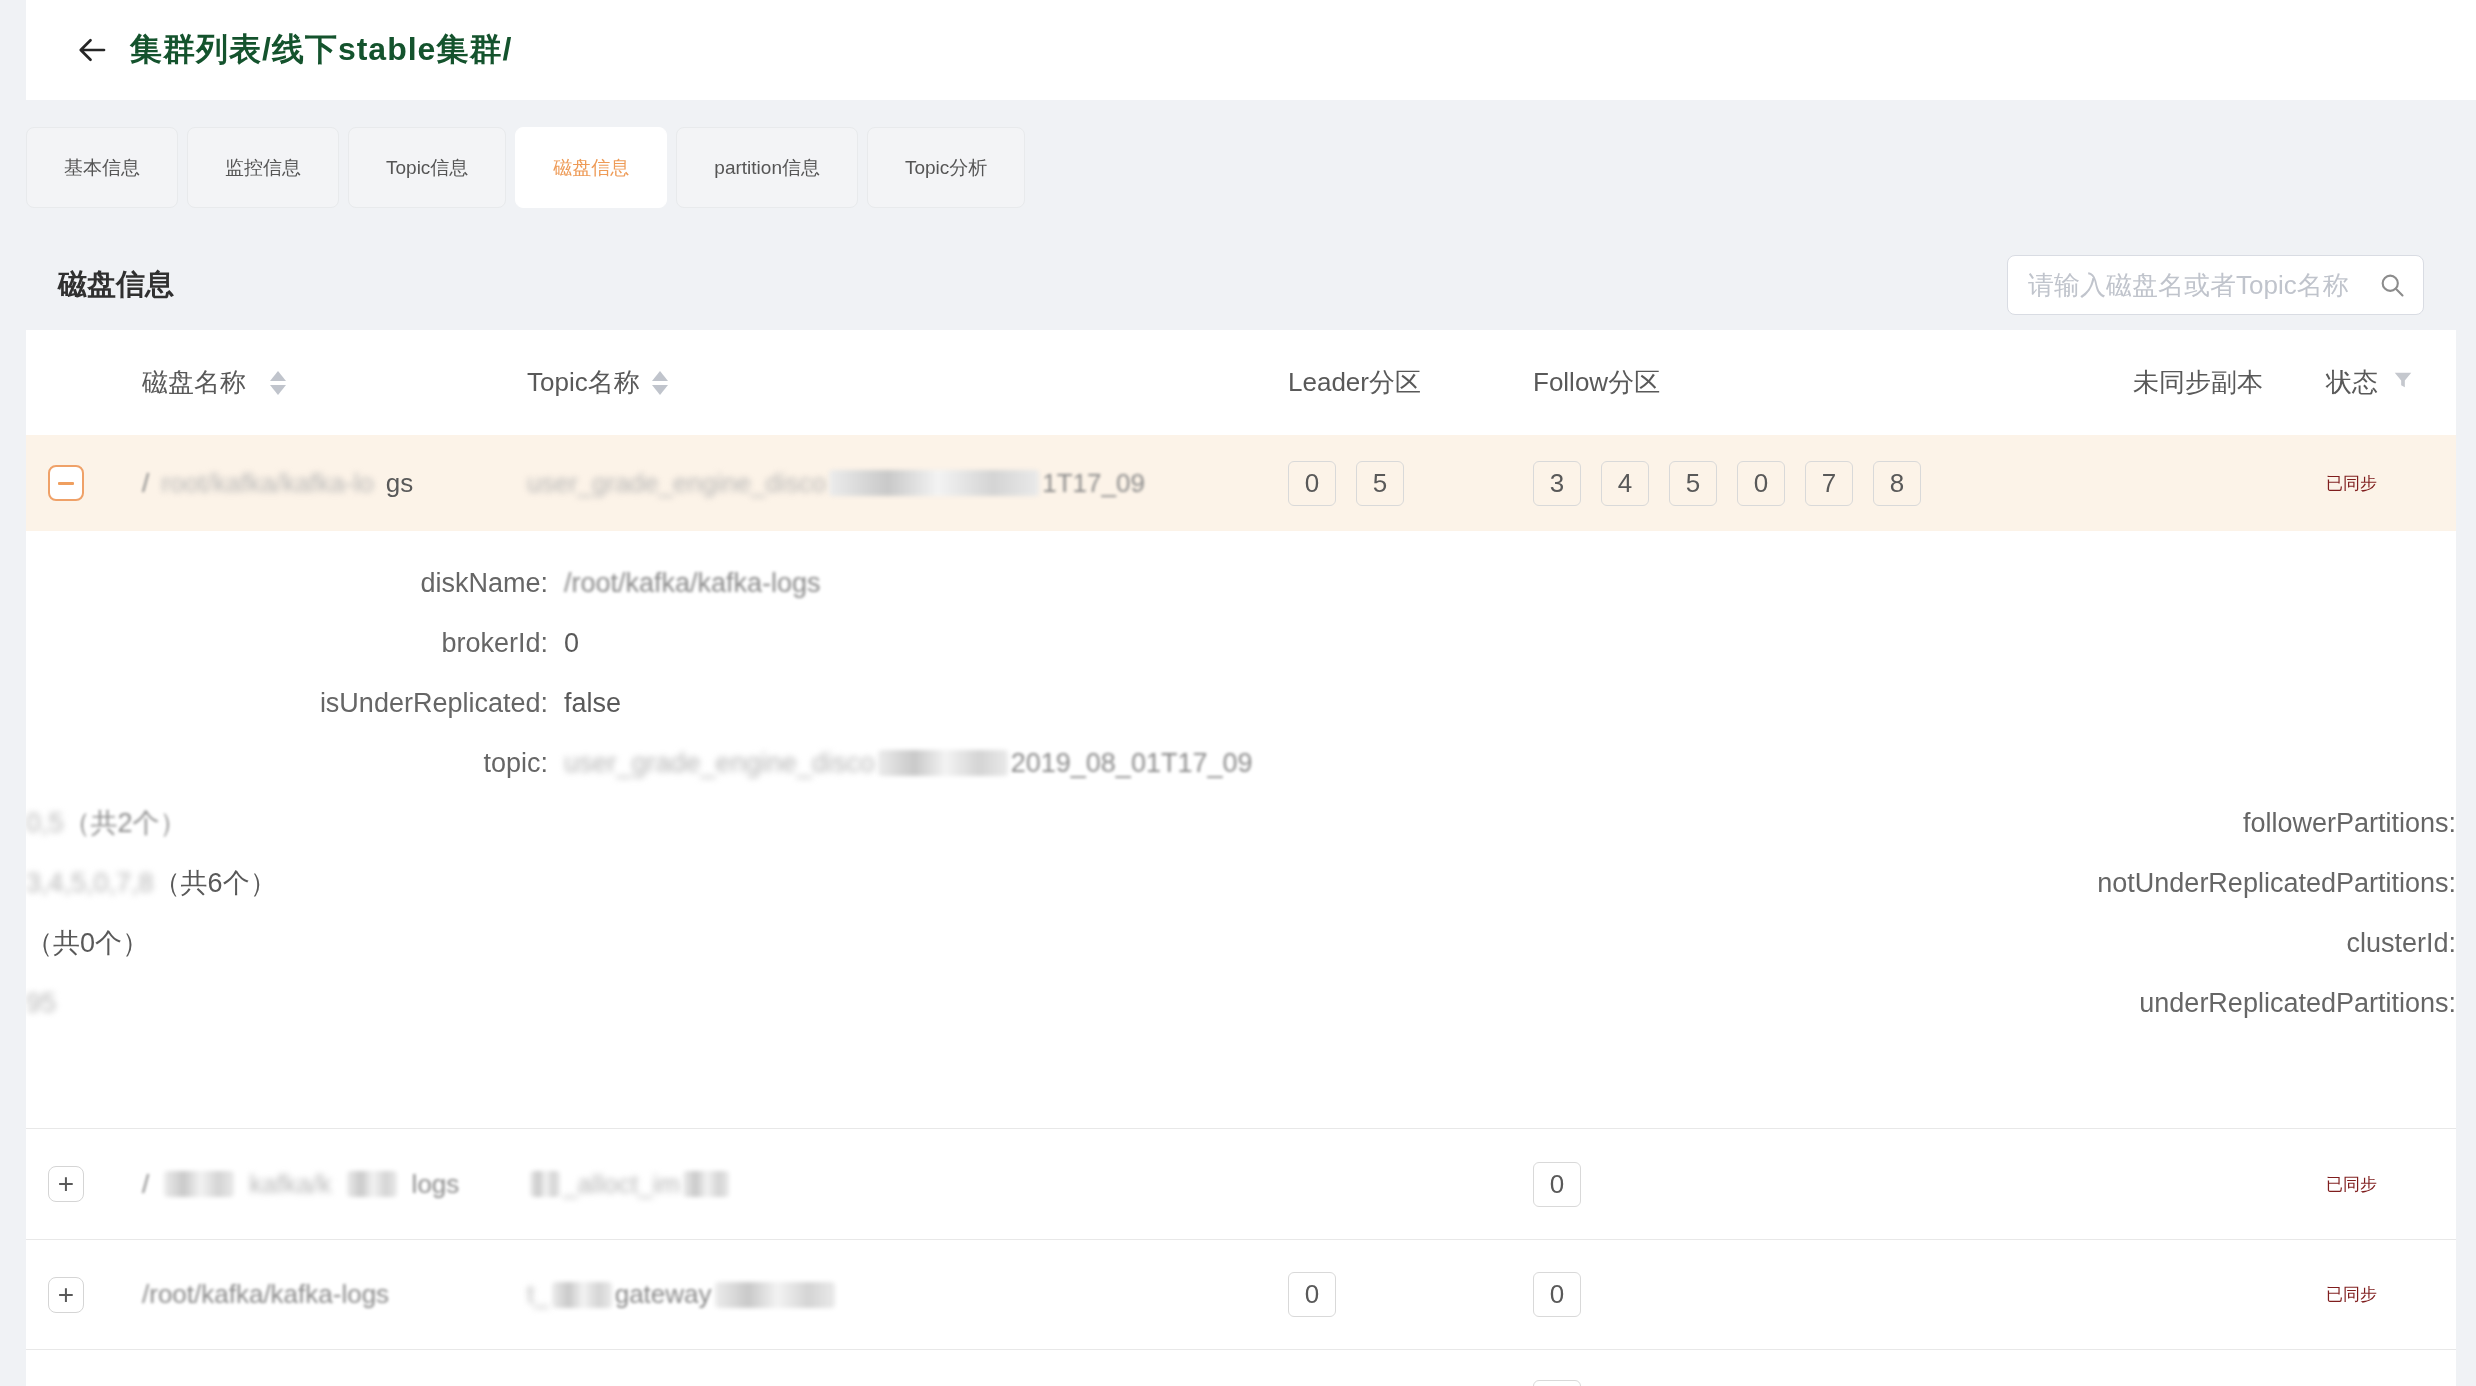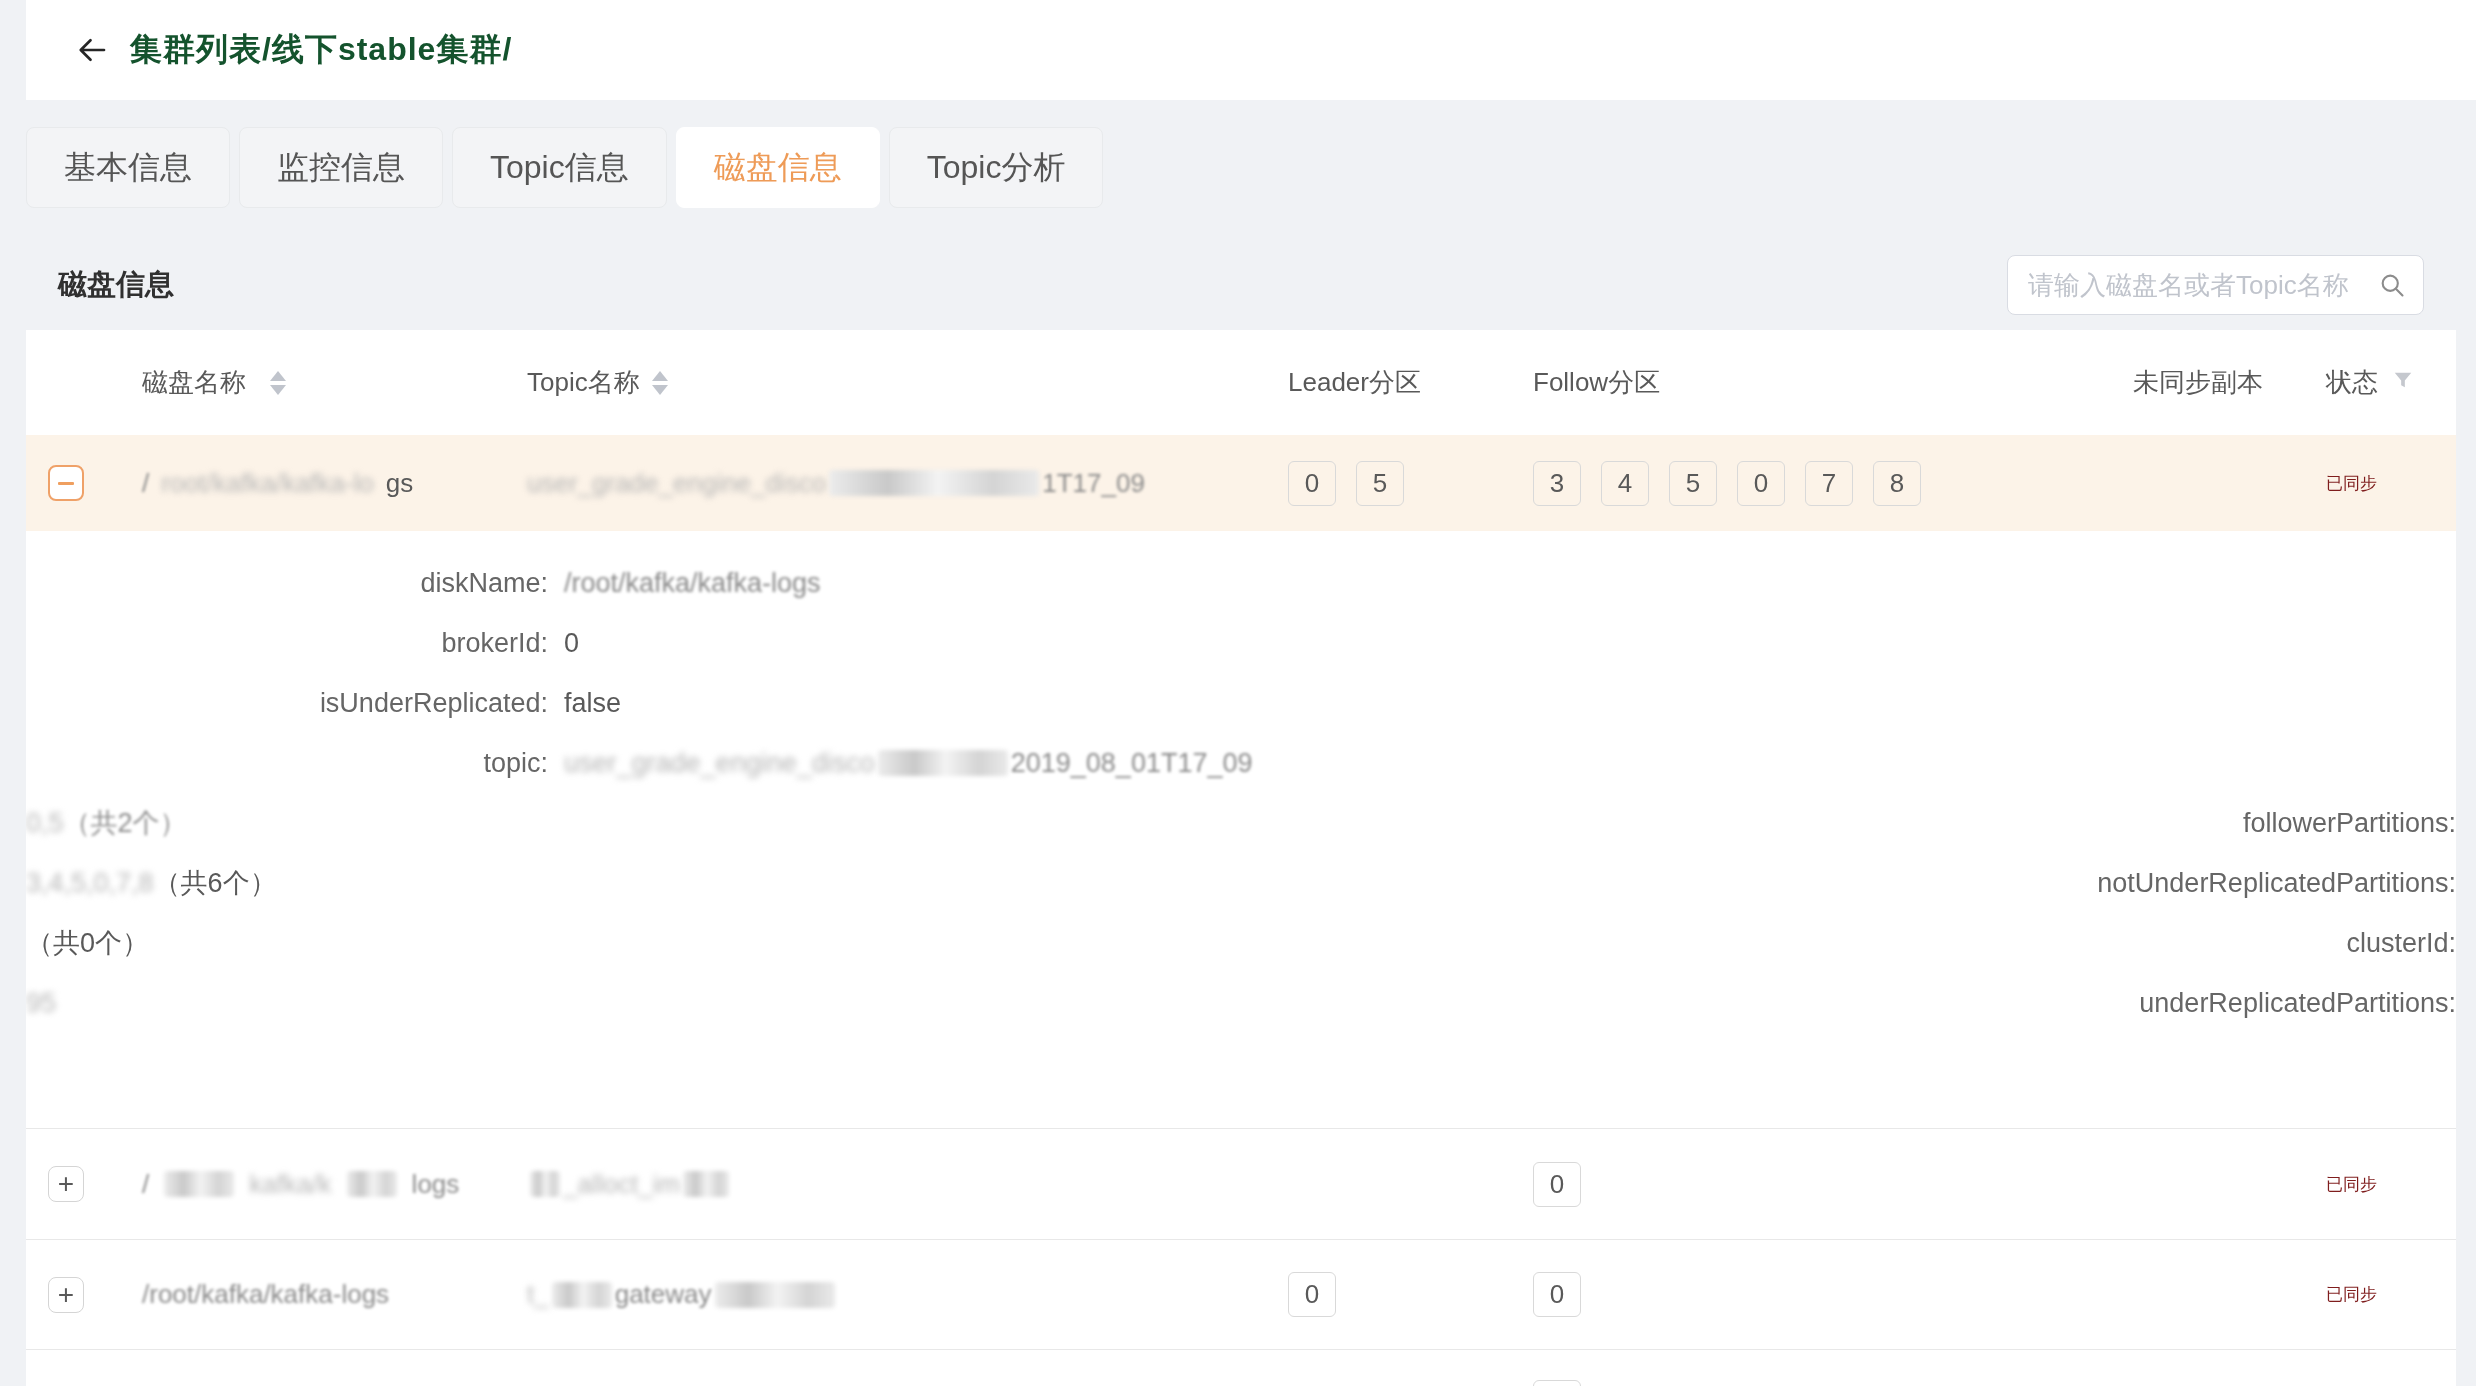--- a/index.html
+++ b/index.html
@@ -11,21 +11,21 @@
   .topbar { position:absolute; left:26px; top:0; width:2450px; height:100px;
             background:#fff; display:flex; align-items:center; padding-left:44px; }
   .back-btn { width:44px; height:44px; display:flex; align-items:center; justify-content:center;
               cursor:pointer; margin-right:16px; }
   .page-title { font-size:32px; font-weight:bold; color:#14532d; letter-spacing:1px; }
 
   
   .tabs { position:absolute; left:26px; top:127px; display:flex; gap:9px; }
   .tab { height:81px; display:flex; align-items:center; padding:0 37px;
          background:#f3f4f6; border:1px solid #e8eaec; border-radius:8px;
-         font-size:32px; color:#555; cursor:pointer; }
+         font-size:19px; color:#555; cursor:pointer; }
   .tab.active { background:#fff; border-color:#fff; color:#ee9b57; }
 
   
   .section-head { position:absolute; left:26px; top:240px; width:2430px; height:90px;
                   display:flex; align-items:center; justify-content:space-between; }
   .section-title { font-size:29px; font-weight:bold; color:#303030; padding-left:32px; }
   .search-wrap { position:relative; margin-right:32px; }
   .search-wrap input { width:417px; height:60px; border:1px solid #d9dce3; border-radius:8px;
                        background:#fff; font-size:26px; color:#333; padding:0 62px 0 20px; outline:none;
                        font-family:"Liberation Sans","DejaVu Sans",sans-serif; }
@@ -107,20 +107,23 @@
     <div class="tab">
         <span>监控信息</span>
       </div>
     <div class="tab">
         <span>Topic信息</span>
       </div>
     <div class="tab active">
         <span>磁盘信息</span>
       </div>
     <div class="tab">
+        <span>partition信息</span>
+      </div>
+    <div class="tab">
         <span>Topic分析</span>
       </div>
   </div>
 
   <div class="section-head">
     <div class="section-title">磁盘信息</div>
     <div class="search-wrap">
       <input type="text" placeholder="请输入磁盘名或者Topic名称" style="">
       <span class="search-icon">
         <svg width="28" height="28" viewBox="0 0 24 24">

